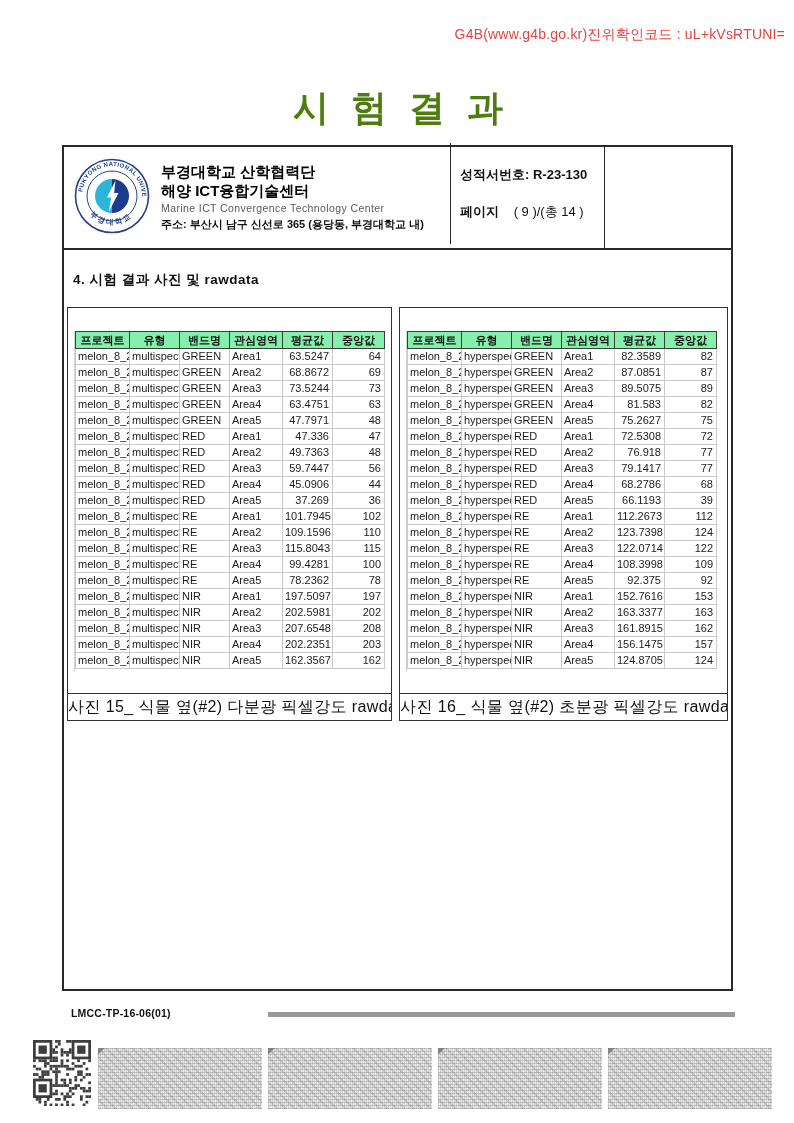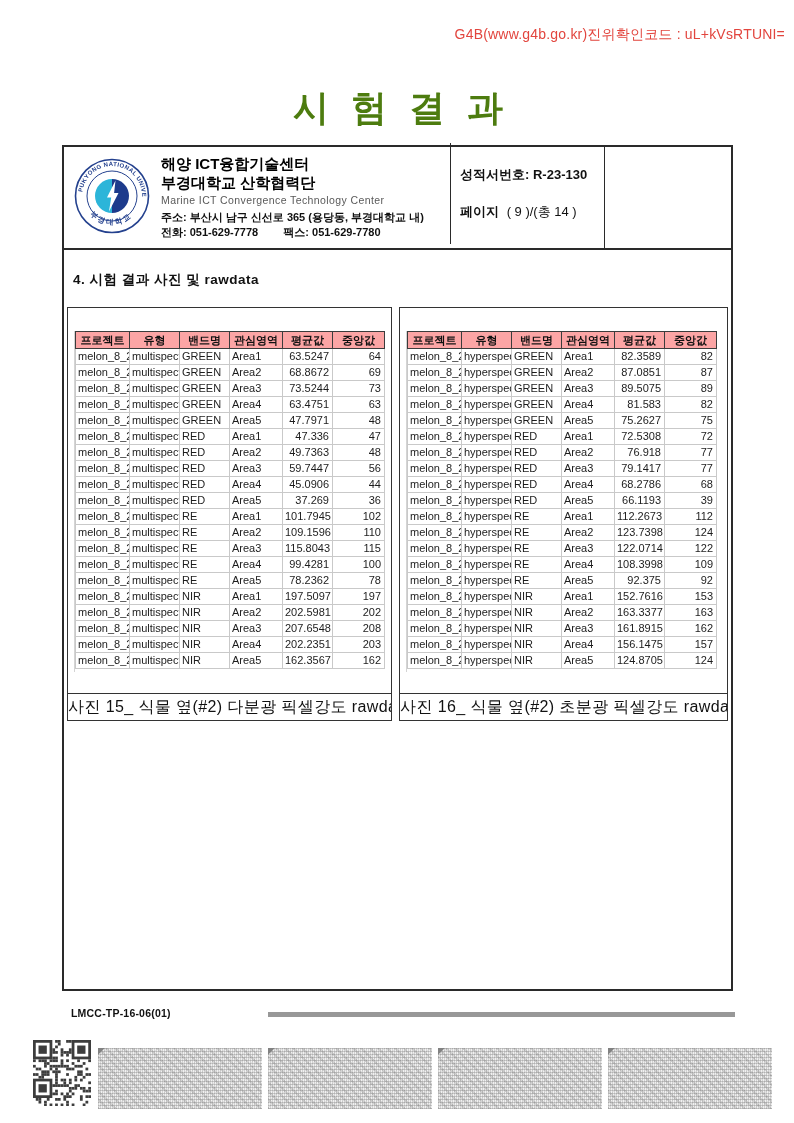--- a/index.html
+++ b/index.html
@@ -34,35 +34,35 @@
   .logo-wrap{width:78px;flex:0 0 78px;}
   .org{margin-left:10px;line-height:1.25;}
   .org-kr{font-size:15px;font-weight:800;color:#000;}
   .org-en{font-size:10.5px;color:#595959;letter-spacing:.4px;margin-top:2px;}
   .org-addr{font-size:11px;font-weight:700;margin-top:3px;}
   .org-tel{font-size:11px;font-weight:700;margin-top:2px;}
   .org-tel .fax{margin-left:22px;}
   .meta-line{white-space:nowrap;}
   .meta-label{font-weight:800;}
   .meta-value{font-weight:800;}
-  .meta-value-plain{font-weight:400;margin-left:4px;text-align:center;}
+  .meta-value-plain{font-weight:400;margin-left:11px;text-align:center;}
   
   .section-title{position:absolute;left:9px;top:124px;font-size:13.5px;font-weight:800;letter-spacing:.5px;}
   
   .panel{position:absolute;top:160px;height:414px;border:1.5px solid #333;background:#fff;box-sizing:border-box;}
   .panel-left{left:3px;width:325px;}
   .panel-right{left:335px;width:329px;}
   .gutter{position:absolute;left:3px;top:23px;width:3px;height:341px;border-right:1px solid #d4d4d4;}
   .sheet-wrap{position:absolute;left:7px;top:23px;}
   table.sheet{border-collapse:collapse;table-layout:fixed;width:309px;font-size:11px;}
   table.sheet col.c1{width:54px;} table.sheet col.c2{width:50px;} table.sheet col.c3{width:50px;}
   table.sheet col.c4{width:53px;} table.sheet col.c5{width:50px;} table.sheet col.c6{width:52px;}
   table.sheet th{
     border:1.2px solid #3c3c3c;font-weight:800;font-size:11px;height:16px;
-    text-align:center;padding:0 1px;white-space:nowrap;overflow:hidden;background:#fca5a5;
+    text-align:center;padding:0 1px;white-space:nowrap;overflow:hidden;background:#86efac;
   }
   table.sheet td{
     border:1px solid #c9c9c9;height:15px;line-height:15px;padding:0 3px 0 2px;
     white-space:nowrap;overflow:hidden;color:#1c1c1c;
   }
   table.sheet td:nth-child(5),table.sheet td:nth-child(6){text-align:right;}
   .caption{
     position:absolute;left:0;right:0;bottom:0;height:26px;line-height:26px;
     border-top:1.5px solid #333;text-align:center;font-size:16px;letter-spacing:.4px;
     white-space:nowrap;overflow:hidden;
@@ -111,28 +111,24 @@
             </text>
             <text font-size="7.5" font-weight="bold" fill="#24418e" letter-spacing="2">
               <textPath href="#arcBot" startOffset="22%">부경대학교</textPath>
             </text>
             <path d="M39 22 a17 17 0 0 0 0 34 z" fill="#2cb5d9"></path>
             <path d="M39 22 a17 17 0 0 1 0 34 z" fill="#1d3b8c"></path>
             <path d="M42.5 23.5 L34 40.5 h4.2 L36 54.5 L45.5 36 h-4.4 z" fill="#ffffff"></path>
           </svg>
         </div>
         <div class="org">
+          <div class="org-kr">부경대학교 산학협력단</div>
           <div class="org-kr">해양 ICT융합기술센터</div>
-          <div class="org-kr">부경대학교 산학협력단</div>
           <div class="org-en">Marine ICT Convergence Technology Center</div>
           <div class="org-addr">주소: 부산시 남구 신선로 365 (용당동, 부경대학교 내)</div>
-          <div class="org-tel">
-            <span>전화: 051-629-7778</span>
-            <span class="fax">팩스:  051-629-7780</span>
-          </div>
         </div>
       </div>
       <div class="head-mid">
         <div class="meta-line">
           <span class="meta-label">성적서번호:</span>
           <span class="meta-value">R-23-130</span>
         </div>
         <div class="meta-line">
           <span class="meta-label">페이지</span>
           <span class="meta-value-plain">( 9 )/(총 14 )</span>

